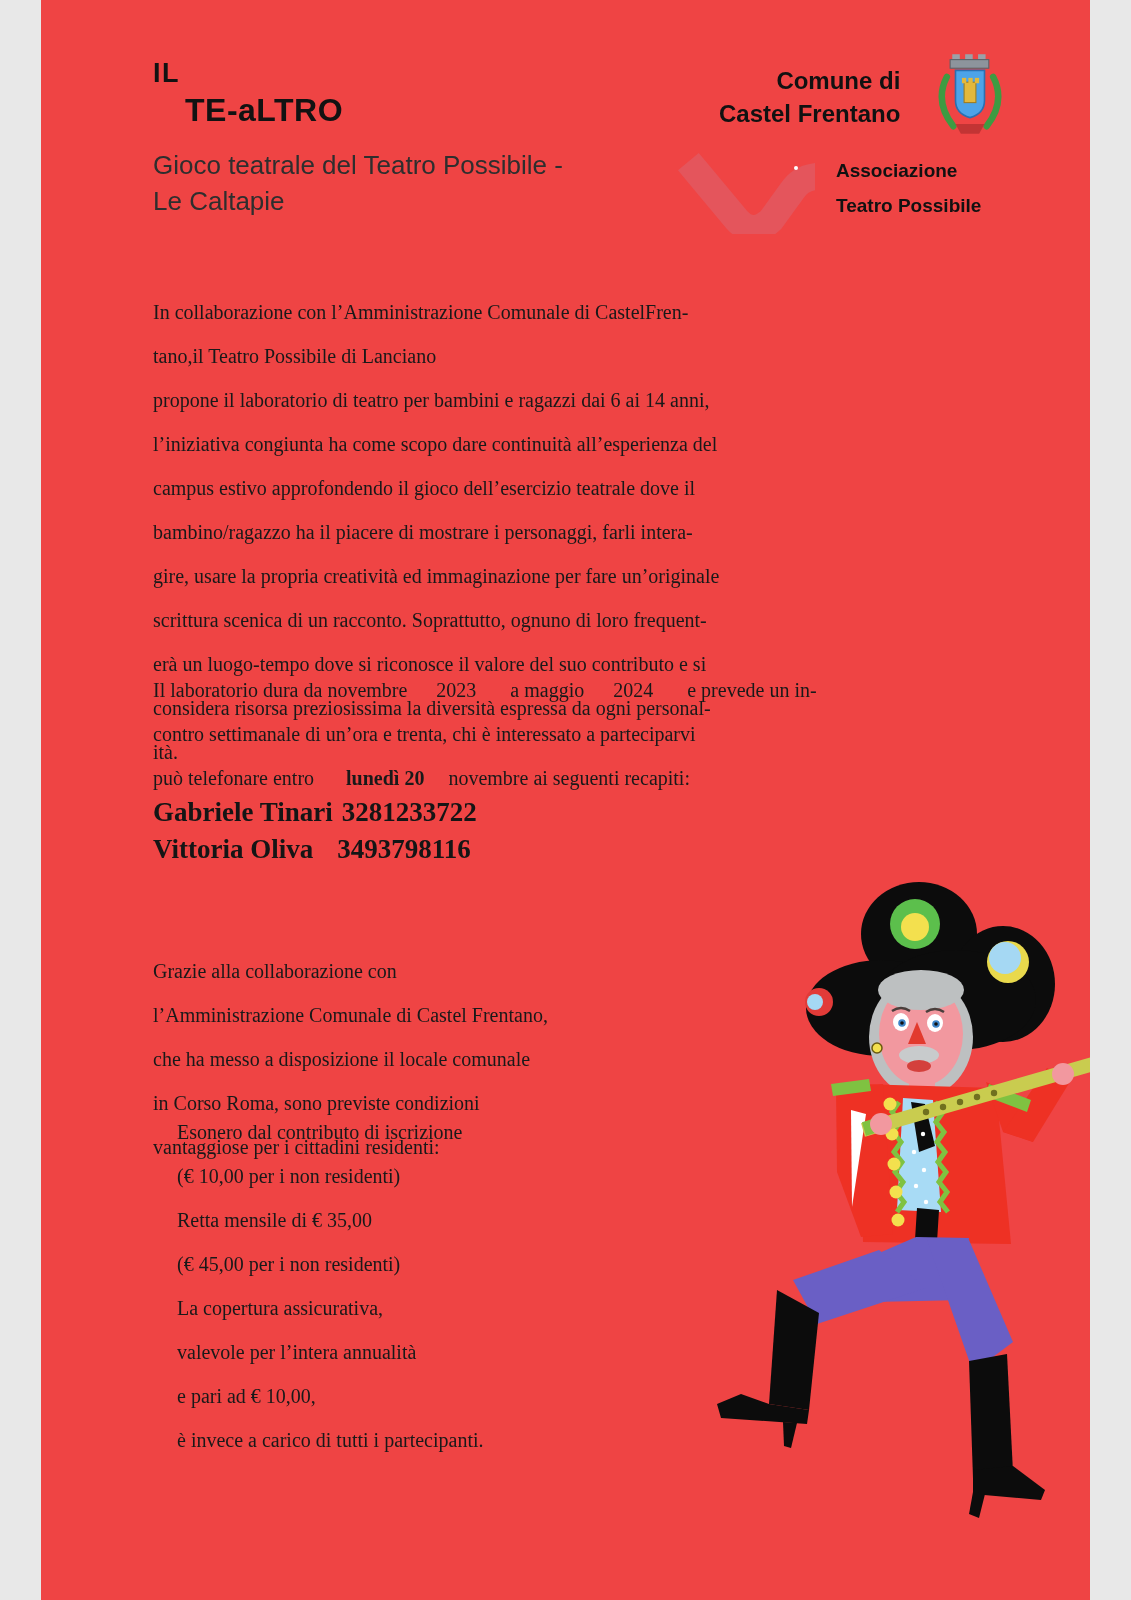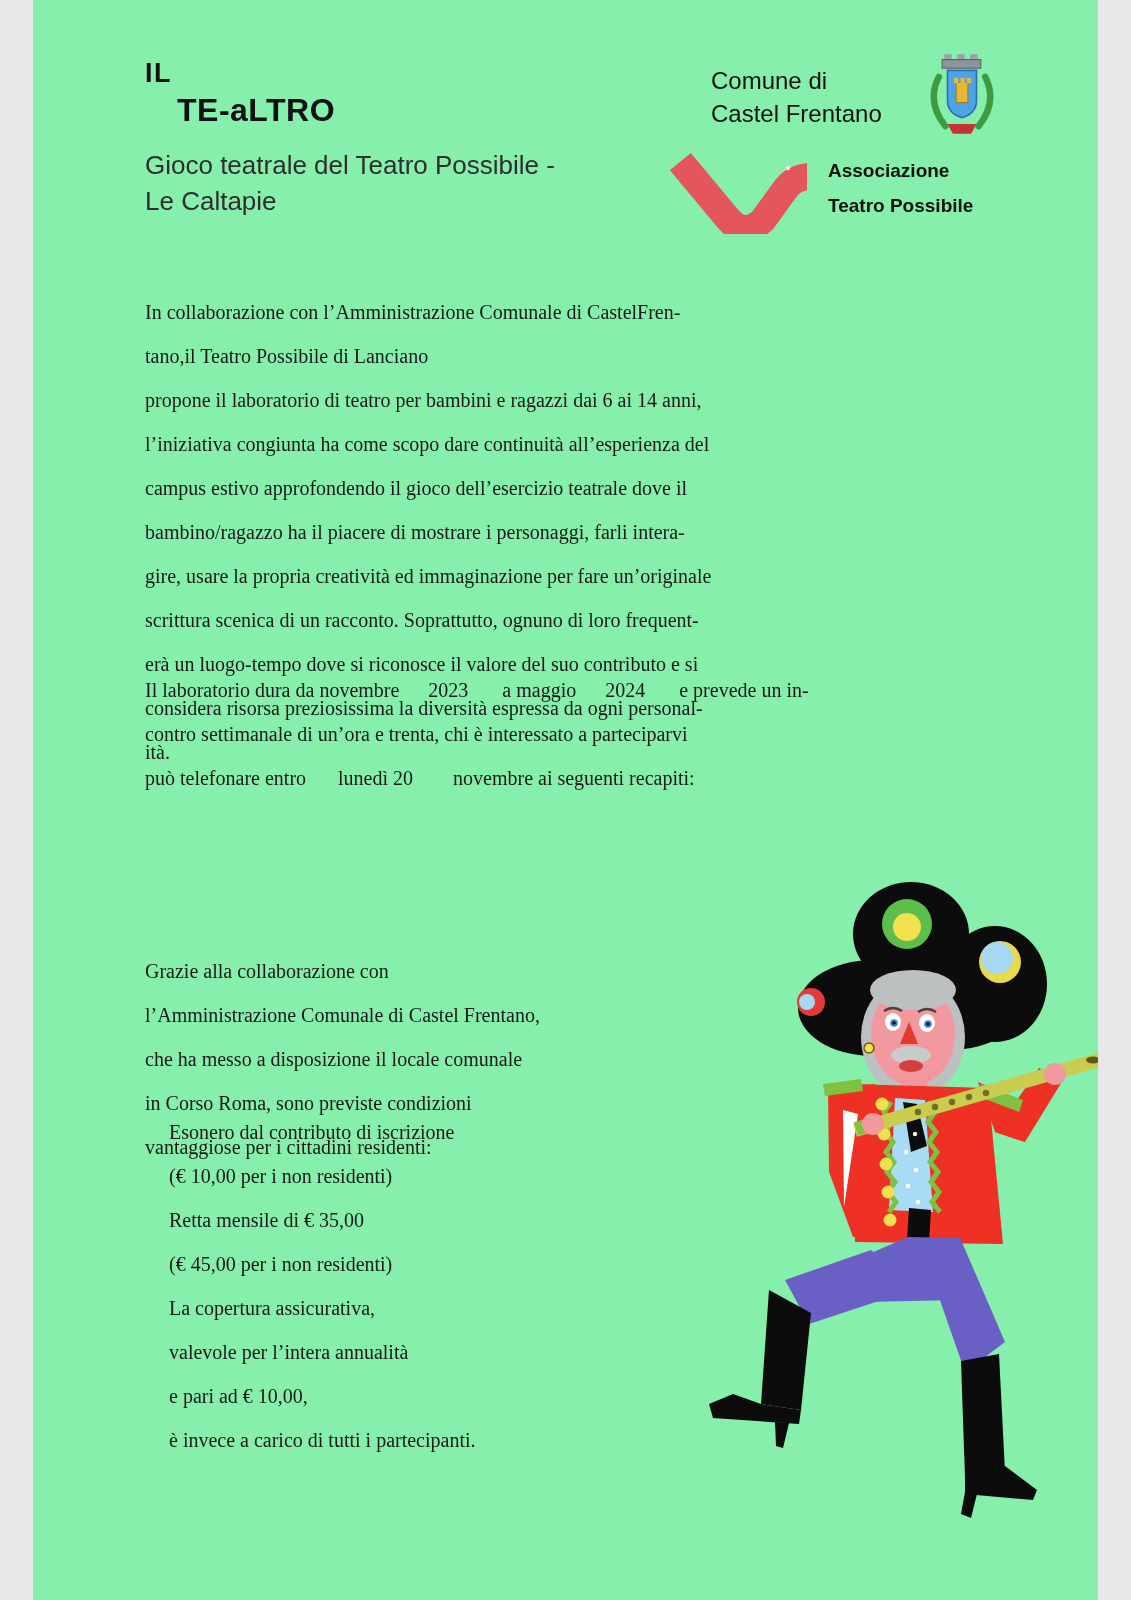--- a/index.html
+++ b/index.html
@@ -1,42 +1,42 @@
 <!DOCTYPE html>
 <html><head>
 <meta charset="utf-8">
 <style>
   html,body{margin:0;padding:0;background:#e8e8e8;}
-  .page{position:relative;width:1049px;height:1600px;background:#86efac;overflow:hidden;
-        font-family:"Liberation Serif",serif;color:#1a1a1a;margin:0 auto;padding-left:16px;}
+  .page{position:relative;width:1049px;height:1600px;background:#ef4444;overflow:hidden;
+        font-family:"Liberation Serif",serif;color:#1a1a1a;margin:0 auto;}
   .abs{position:absolute;}
   .sans{font-family:"Liberation Sans",sans-serif;}
   .pre{white-space:pre-wrap;}
 
   
   .brand{left:112px;top:56px;}
   .brand-il{font-size:27px;font-weight:700;letter-spacing:1.5px;color:#121212;line-height:34px;}
   .brand-tealtro{font-size:32px;font-weight:700;letter-spacing:.5px;color:#121212;line-height:40px;margin-left:32px;}
   .brand-sub{font-size:26px;font-weight:400;color:#2e2e2e;line-height:36px;margin-top:17px;}
 
-  .comune-text{left:678px;top:64px;font-size:24px;font-weight:400;line-height:33px;color:#111;}
+  .comune-text{left:678px;top:64px;font-size:24px;font-weight:700;line-height:33px;color:#111;text-align:right;}
   .crest-box{left:893px;top:52px;}
   .swoosh-box{left:634px;top:150px;}
   .assoc-text{left:795px;top:153px;font-size:19px;font-weight:700;line-height:35px;color:#111;}
 
   
   .para{font-size:20px;line-height:44px;width:950px;color:#191919;}
   .p1{left:112px;top:290px;}
   .p2{left:112px;top:668px;}
   .p3{left:112px;top:920px;margin-top:29px;}
   .p4{left:112px;top:1110px;margin-left:24px;}
   .p5{left:112px;top:1398px;}
 
   .year{font-weight:400;margin-right:34px;margin-left:24px;}
-  .deadline{font-weight:400;margin-left:32px;margin-right:40px;}
+  .deadline{font-weight:700;margin-left:32px;margin-right:24px;}
 
   .contacts{left:112px;top:794px;font-size:27px;font-weight:700;line-height:37px;color:#151515;}
   .contact-phone-0{margin-left:9px;}
   .contact-phone-1{margin-left:24px;}
 
   .character-box{left:670px;top:872px;}
 </style>
 </head>
 <body>
 
@@ -87,20 +87,24 @@
 gire, usare la propria creatività ed immaginazione per fare un’originale
 scrittura scenica di un racconto. Soprattutto, ognuno di loro frequent-
 erà un luogo-tempo dove si riconosce il valore del suo contributo e si
 considera risorsa preziosissima la diversità espressa da ogni personal-
 ità.</div>
 
   <div class="abs para pre p2"><span>Il laboratorio dura da novembre </span><span class="year">2023</span><span>a maggio </span><span class="year">2024</span><span>e prevede un in-
 contro settimanale di un’ora e trenta, chi è interessato a parteciparvi
 può telefonare entro</span><span class="deadline">lunedì 20</span><span>novembre ai seguenti recapiti:</span></div>
 
+  <div class="abs contacts">
+    <div><span>Gabriele Tinari</span><span class="contact-phone-0">3281233722</span></div>
+    <div><span>Vittoria Oliva</span><span class="contact-phone-1">3493798116</span></div>
+  </div>
 
   <div class="abs para pre p3">Grazie alla collaborazione con
 l’Amministrazione Comunale di Castel Frentano,
 che ha messo a disposizione il locale comunale
 in Corso Roma, sono previste condizioni
 vantaggiose per i cittadini residenti:</div>
   <div class="abs para pre p4">Esonero dal contributo di iscrizione
 (€ 10,00 per i non residenti)
 Retta mensile di € 35,00
 (€ 45,00 per i non residenti)

